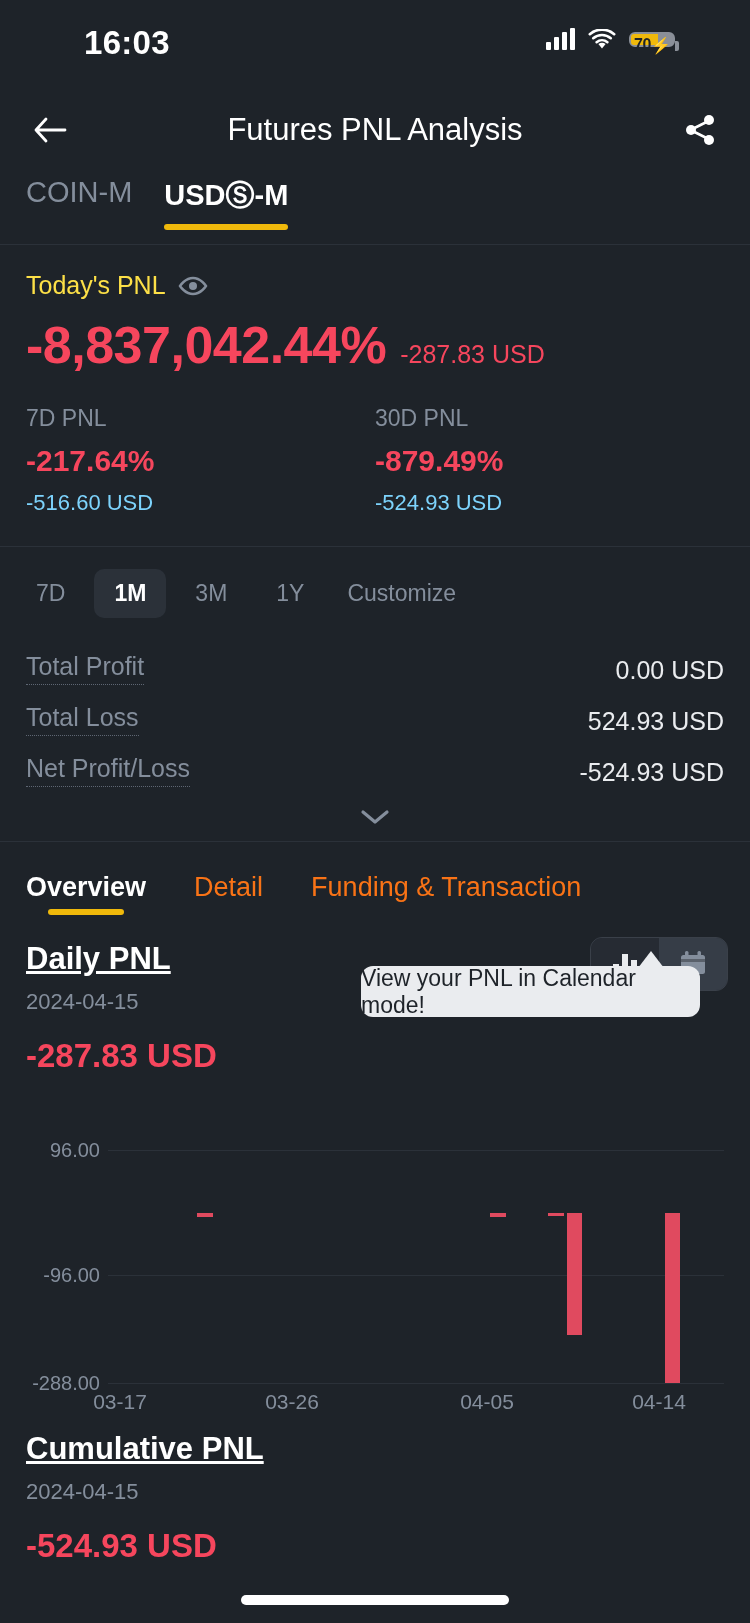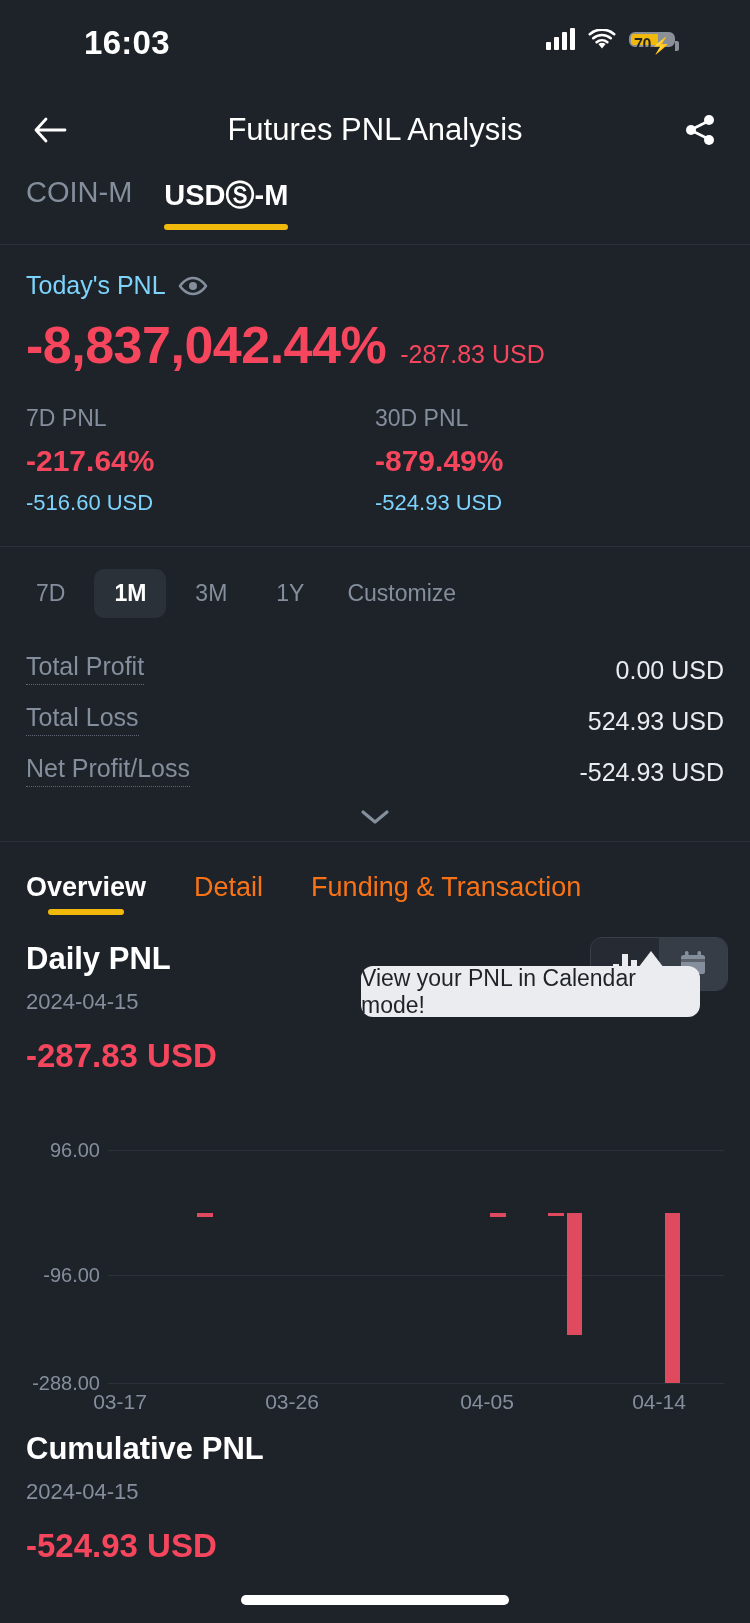--- a/index.html
+++ b/index.html
@@ -46,21 +46,21 @@
   .toptab.inactive { color:#848e9c; }
   .toptab.active::after {
     content:""; position:absolute; left:0; right:0; bottom:0; height:6px;
     background:#f0b90b; border-radius:3px;
   }
   .divider { height:1px; background:#2b3139; }
 
   
   .summary { padding:26px 26px 30px 26px; }
   .sum-label-row { display:flex; align-items:center; gap:12px; }
-  .sum-label { font-size:25px; color:#7dd3fc; }
+  .sum-label { font-size:25px; color:#fde047; }
   .eye { display:inline-flex; }
   .big-row { display:flex; align-items:baseline; gap:14px; margin-top:18px; }
   .big-pct { font-size:52px; font-weight:bold; color:#f6465d; letter-spacing:-0.5px; line-height:1.05; }
   .big-usd { font-size:25px; color:#f6465d; }
   .cols { display:flex; margin-top:32px; }
   .col { width:50%; }
   .col-label { font-size:23px; color:#848e9c; }
   .col-pct { font-size:30px; font-weight:bold; color:#f6465d; margin-top:12px; }
   .col-usd { font-size:22px; color:#7dd3fc; margin-top:12px; }
 
@@ -82,21 +82,21 @@
   .sectab { position:relative; font-size:27px; padding-bottom:16px; cursor:pointer; }
   .sectab.active { color:#ffffff; font-weight:bold; }
   .sectab.inactive { color:#f97316;margin-left:40px; }
   .sectab.active::after {
     content:""; position:absolute; left:22px; right:22px; bottom:4px; height:6px;
     background:#f0b90b; border-radius:3px;
   }
 
   
   .block { position:relative; padding:22px 26px 0 26px; }
-  .blk-title { font-size:31px; font-weight:bold; color:#ffffff; }
+  .blk-title { font-size:31px; font-weight:bold; color:#ffffff;text-decoration:underline; }
   .blk-date { font-size:22px; color:#848e9c; margin-top:12px; }
   .blk-val { font-size:33px; font-weight:bold; color:#f6465d; margin-top:22px; }
 
   .viewtoggle {
     position:absolute; right:22px; top:18px;
     display:flex; border-radius:12px; overflow:hidden; background:#2b3139;
     border:1px solid #3a4049;
   }
   .vt-btn { width:68px; height:52px; display:flex; align-items:center; justify-content:center; cursor:pointer; }
   .vt-btn.on { background:#262b33; }

